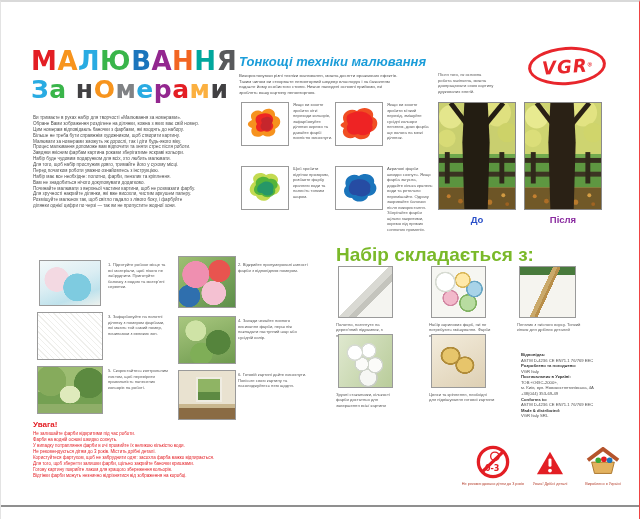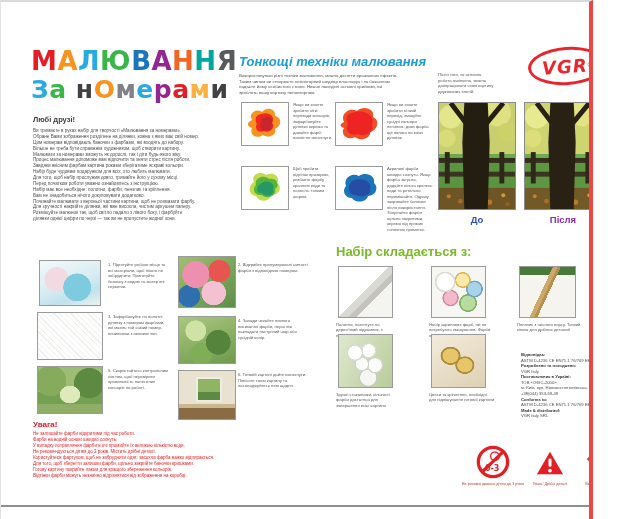--- a/index.html
+++ b/index.html
@@ -1,33 +1,33 @@
 <!DOCTYPE html>
 <html><head>
 <meta charset="utf-8">
 <style>
   html,body{margin:0;padding:0;background:#fff;}
-  .page{position:relative;width:593px;height:519px;background:#fff;
+  .page{position:relative;width:640px;height:519px;background:#fff;
         font-family:"Liberation Sans","DejaVu Sans",sans-serif;color:#4a4a4a;
-        border-top:2px solid #d9d9d9;border-left:1px solid #e3e3e3;border-right:4px solid #ef4444;
+        border-top:2px solid #d9d9d9;border-left:1px solid #e3e3e3;border-right:1px solid #ef4444;
         box-sizing:border-box;overflow:hidden;}
   .page:after{content:"";position:absolute;left:0;right:0;bottom:12px;height:2px;background:#8f8f8f;}
   .abs{position:absolute;}
   .pre{white-space:pre-line;}
   .t42{font-size:4.2px;line-height:1.32;color:#5a5a5a;}
   .t44{font-size:4.4px;line-height:1.3;color:#555;}
   .t46{font-size:4.6px;line-height:1.28;color:#4f4f4f;}
   
   .title-l1{font-family:"DejaVu Sans",sans-serif;font-weight:800;font-size:26px;line-height:1;letter-spacing:.5px;}
   .title-l2{font-family:"DejaVu Sans",sans-serif;font-weight:800;font-size:25px;line-height:1;letter-spacing:.5px;margin-top:3px;}
   .intro-h{font-size:7.5px;font-weight:bold;color:#3a3a3a;margin-bottom:4px;}
   
   .h-blue{font-size:13px;font-weight:bold;color:#1b9dd9;font-style:italic;}
   .h-orange{font-size:15px;font-weight:bold;color:#f26522;}
-  .h-green{font-size:13px;font-weight:bold;color:#7ab929;}
+  .h-green{font-size:19px;font-weight:bold;color:#7ab929;}
   .h-red{font-size:8px;font-weight:bold;color:#e31e24;margin-bottom:2px;}
   .warn-t{font-size:4.5px;line-height:1.35;color:#e31e24;}
   
   .frame{border:1px solid #9a9a9a;background:#fff;box-sizing:border-box;overflow:hidden;}
   .swatch{width:48px;height:44px;}
   .swatch svg{width:100%;height:100%;display:block;}
   .fig{border:1px solid #8a8a8a;box-sizing:border-box;overflow:hidden;}
   .fig svg{display:block;width:100%;height:100%;}
   .lbl-before{font-size:9.5px;font-weight:bold;color:#2b50c8;text-align:center;}
   .lbl-after{font-size:9.5px;font-weight:bold;color:#8a2ba0;text-align:center;}
@@ -87,21 +87,20 @@
 <body>
 
 <div class="page">
 
   <div class="abs" style="left:30px;top:46px;">
     <div class="title-l1"><span style="color: rgb(227, 30, 36);">М</span><span style="color: rgb(247, 148, 29);">А</span><span style="color: rgb(41, 171, 226);">Л</span><span style="color: rgb(57, 181, 74);">Ю</span><span style="color: rgb(27, 117, 188);">В</span><span style="color: rgb(147, 39, 143);">А</span><span style="color: rgb(242, 101, 34);">Н</span><span style="color: rgb(0, 167, 157);">Н</span><span style="color: rgb(88, 89, 91);">Я</span></div>
     <div class="title-l2"><span style="color: rgb(41, 171, 226);">З</span><span style="color: rgb(57, 181, 74);">а</span><span style="color: rgb(0, 0, 0);"> </span><span style="color: rgb(65, 64, 66);">н</span><span style="color: rgb(247, 148, 29);">О</span><span style="color: rgb(128, 130, 133);">м</span><span style="color: rgb(41, 171, 226);">е</span><span style="color: rgb(147, 39, 143);">р</span><span style="color: rgb(227, 30, 36);">а</span><span style="color: rgb(251, 176, 64);">м</span><span style="color: rgb(65, 64, 66);">и</span></div>
   </div>
 
   <div class="abs" style="left:32px;top:113px;width:202px;">
-    <div class="intro-h">Любі друзі!</div>
     <div class="t46 pre">Ви тримаєте в руках набір для творчості «Малювання за номерами».
 Обране Вами зображення розділене на ділянки, кожна з яких має свій номер.
 Цим номерам відповідають баночки з фарбами, які входять до набору.
 Більше не треба бути справжнім художником, щоб створити картину.
 Малювати за номерами зможуть як дорослі, так і діти будь-якого віку.
 Процес малювання допоможе вам відпочити та зняти стрес після роботи.
 Завдяки якісним фарбам картина роками зберігатиме яскраві кольори.
 Набір буде чудовим подарунком для всіх, хто любить малювати.
 Для того, щоб набір прослужив довго, тримайте його у сухому місці.
 Перед початком роботи уважно ознайомтесь з інструкцією.

